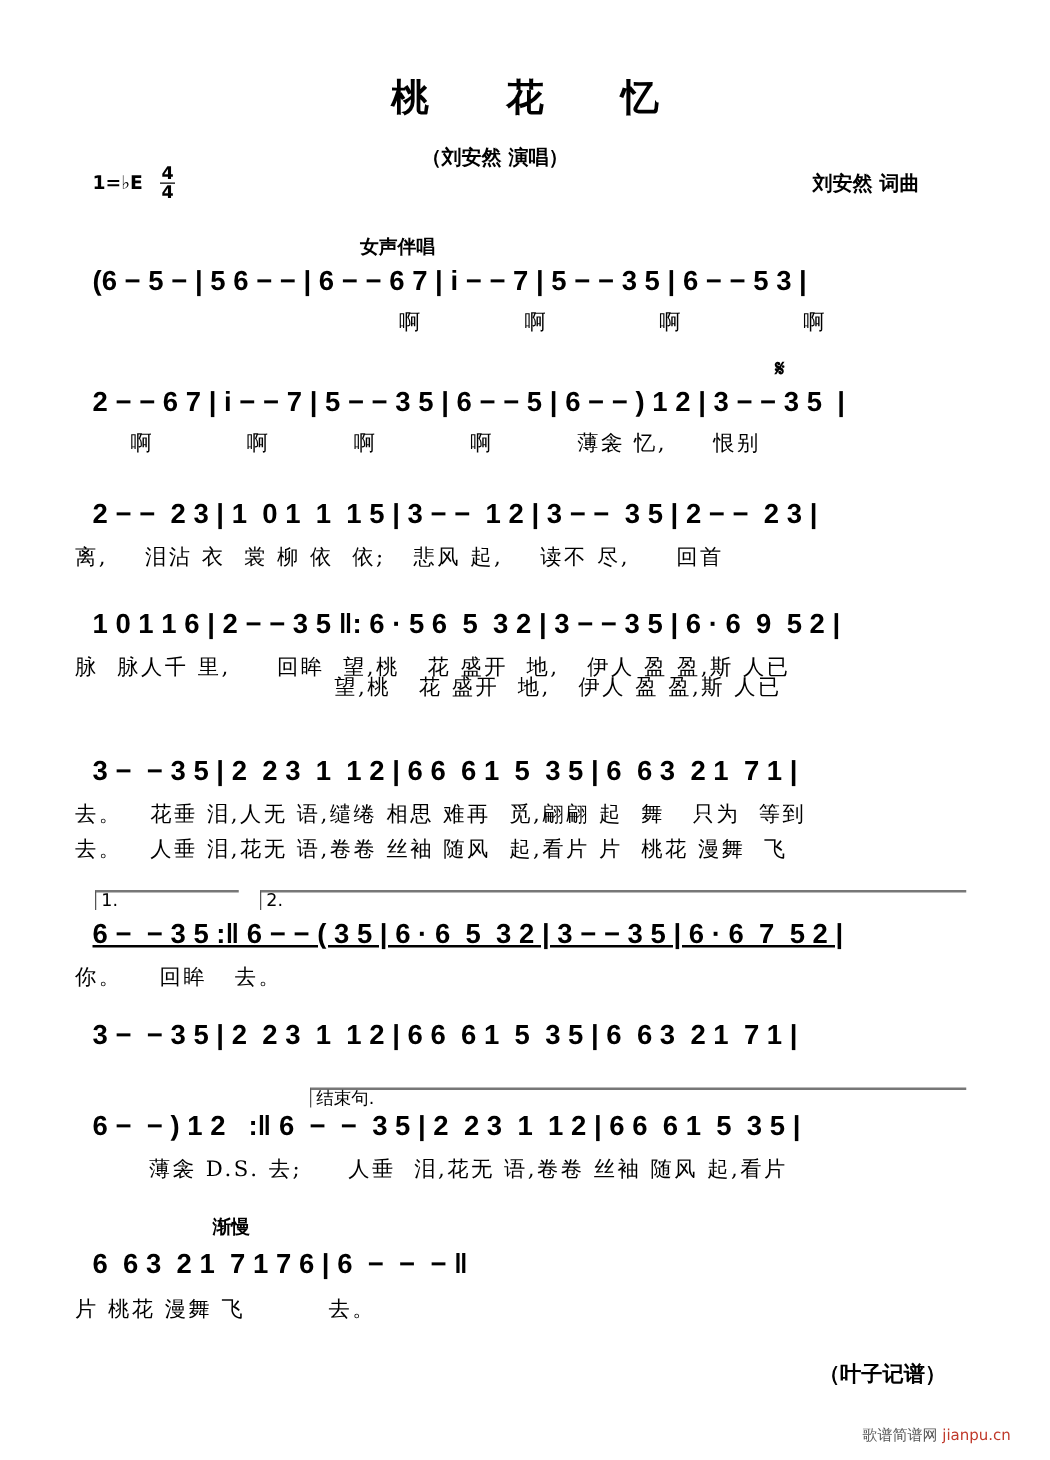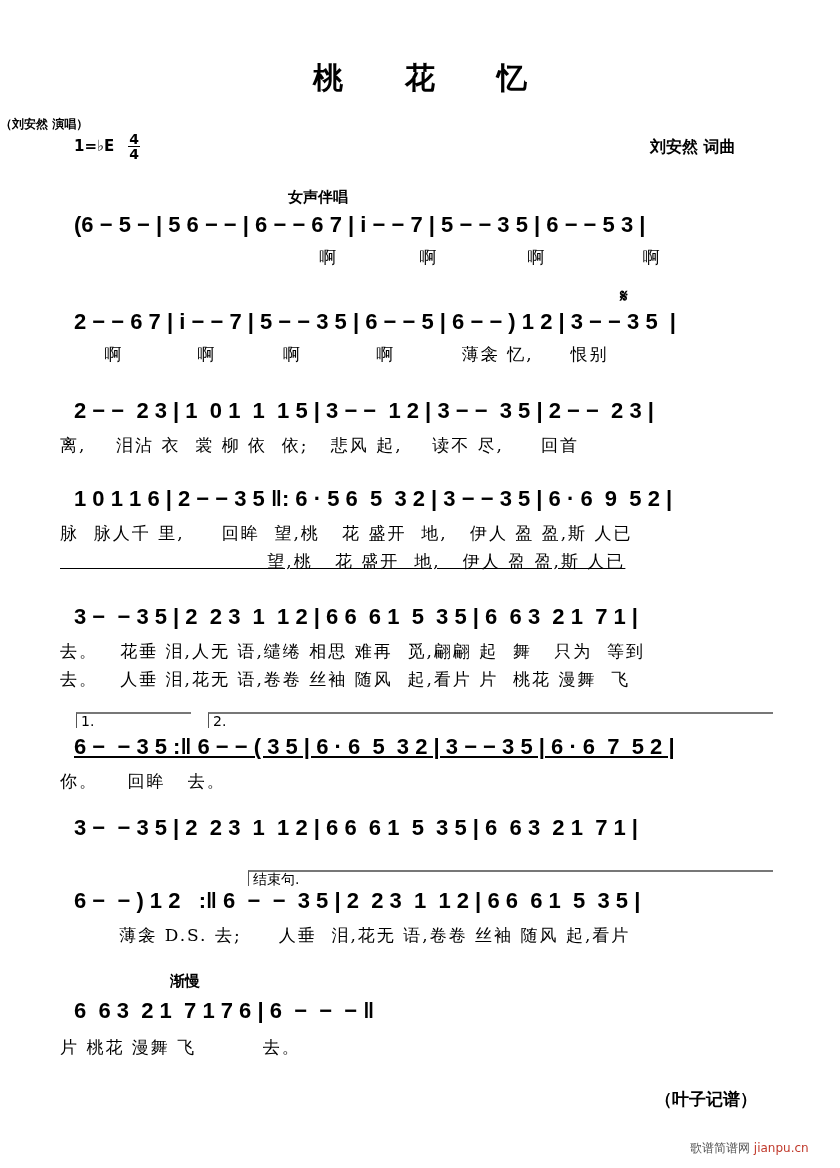--- a/index.html
+++ b/index.html
@@ -1,20 +1,20 @@
 <!DOCTYPE html>
 <html><head>
   <meta charset="utf-8">
   <style>
     html, body { margin: 0; padding: 0; background: #ffffff; }
     body { width: 840px; height: 1168px; position: relative; overflow: hidden;
            font-family: "DejaVu Sans", sans-serif; color: #000; }
     .title { position: absolute; top: 58px; left: 0; width: 840px; text-align: center;
              font-family: "DejaVu Serif", serif; font-size: 30px; font-weight: bold; letter-spacing: 62px; text-indent: 62px; }
-    .subtitle { position: absolute; top: 116px; left: 0; width: 792px; text-align: left; font-size: 12px; font-weight: bold; }
+    .subtitle { position: absolute; top: 116px; left: 0; width: 792px; text-align: center; font-size: 16px; font-weight: bold; }
     .key { position: absolute; top: 137px; left: 74px; font-size: 15px; font-weight: bold; }
     .timesig { position: absolute; top: 132px; left: 128px; font-size: 14px; font-weight: bold; line-height: 14px; text-align: center; }
     .timesig .bar { border-top: 1.5px solid #000; width: 12px; }
     .composer { position: absolute; top: 137px; left: 650px; font-size: 16px; font-weight: bold; }
     .line { position: absolute; left: 60px; width: 710px; }
     .notes { position: absolute; left: 0; font-family: "Liberation Sans", sans-serif; font-weight: bold; font-size: 22px; white-space: pre; margin-left: 14px; }
     .lyr { position: absolute; left: 0; font-family: "DejaVu Serif", serif; font-size: 17px; white-space: pre; letter-spacing: 2px; }
     .anno { position: absolute; font-size: 15px; font-weight: bold; }
     .volta { position: absolute; border-top: 2px solid #777; border-left: 1.5px solid #555; height: 14px; font-size: 14px; padding-left: 4px; line-height: 14px; }
     .footer { position: absolute; top: 1088px; left: 655px; font-size: 17px; font-weight: bold; }
@@ -48,21 +48,21 @@
 </div>
 
 <div class="line" style="top:380px;">
   <div class="notes" style="top:18px;">2 − −  2 3 | 1  0 1  1  1 5 | 3 − −  1 2 | 3 − −  3 5 | 2 − −  2 3 |</div>
   <div class="lyr" style="top:54px;">离,    泪沾 衣  裳 柳 依  依;   悲风 起,    读不 尽,     回首</div>
 </div>
 
 <div class="line" style="top:472px;">
   <div class="notes" style="top:14px;">1 0 1 1 6 | 2 − − 3 5 ‖: 6 · 5 6  5  3 2 | 3 − − 3 5 | 6 · 6  9  5 2 |</div>
   <div class="lyr" style="top:50px;">脉  脉人千 里,     回眸  望,桃   花 盛开  地,   伊人 盈 盈,斯 人已</div>
-  <div class="lyr" style="top:78px;text-decoration:underline;">                            望,桃   花 盛开  地,   伊人 盈 盈,斯 人已</div>
+  <div class="lyr" style="top:66px;">                            望,桃   花 盛开  地,   伊人 盈 盈,斯 人已</div>
 </div>
 
 <div class="line" style="top:590px;">
   <div class="notes" style="top:14px;">3 −  − 3 5 | 2  2 3  1  1 2 | 6 6  6 1  5  3 5 | 6  6 3  2 1  7 1 |</div>
   <div class="lyr" style="top:50px;">去。   花垂 泪,人无 语,缱绻 相思 难再  觅,翩翩 起  舞   只为  等到</div>
   <div class="lyr" style="top:78px;">去。   人垂 泪,花无 语,卷卷 丝袖 随风  起,看片 片  桃花 漫舞  飞</div>
 </div>
 
 <div class="line" style="top:712px;">
   <div class="volta" style="top:0; left:16px; width:110px;">1.</div>

